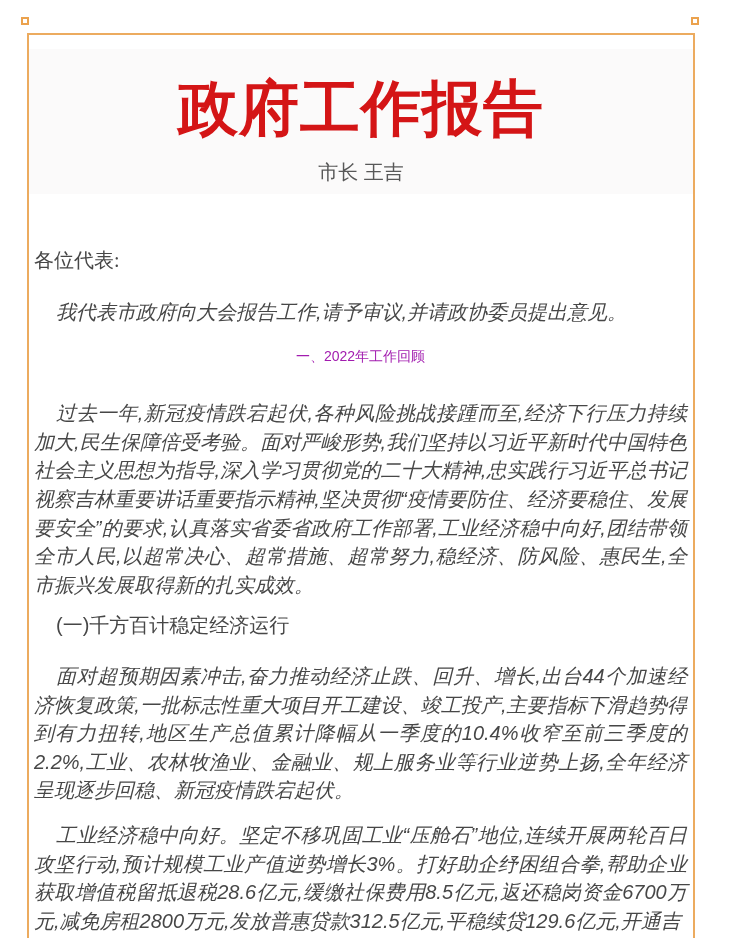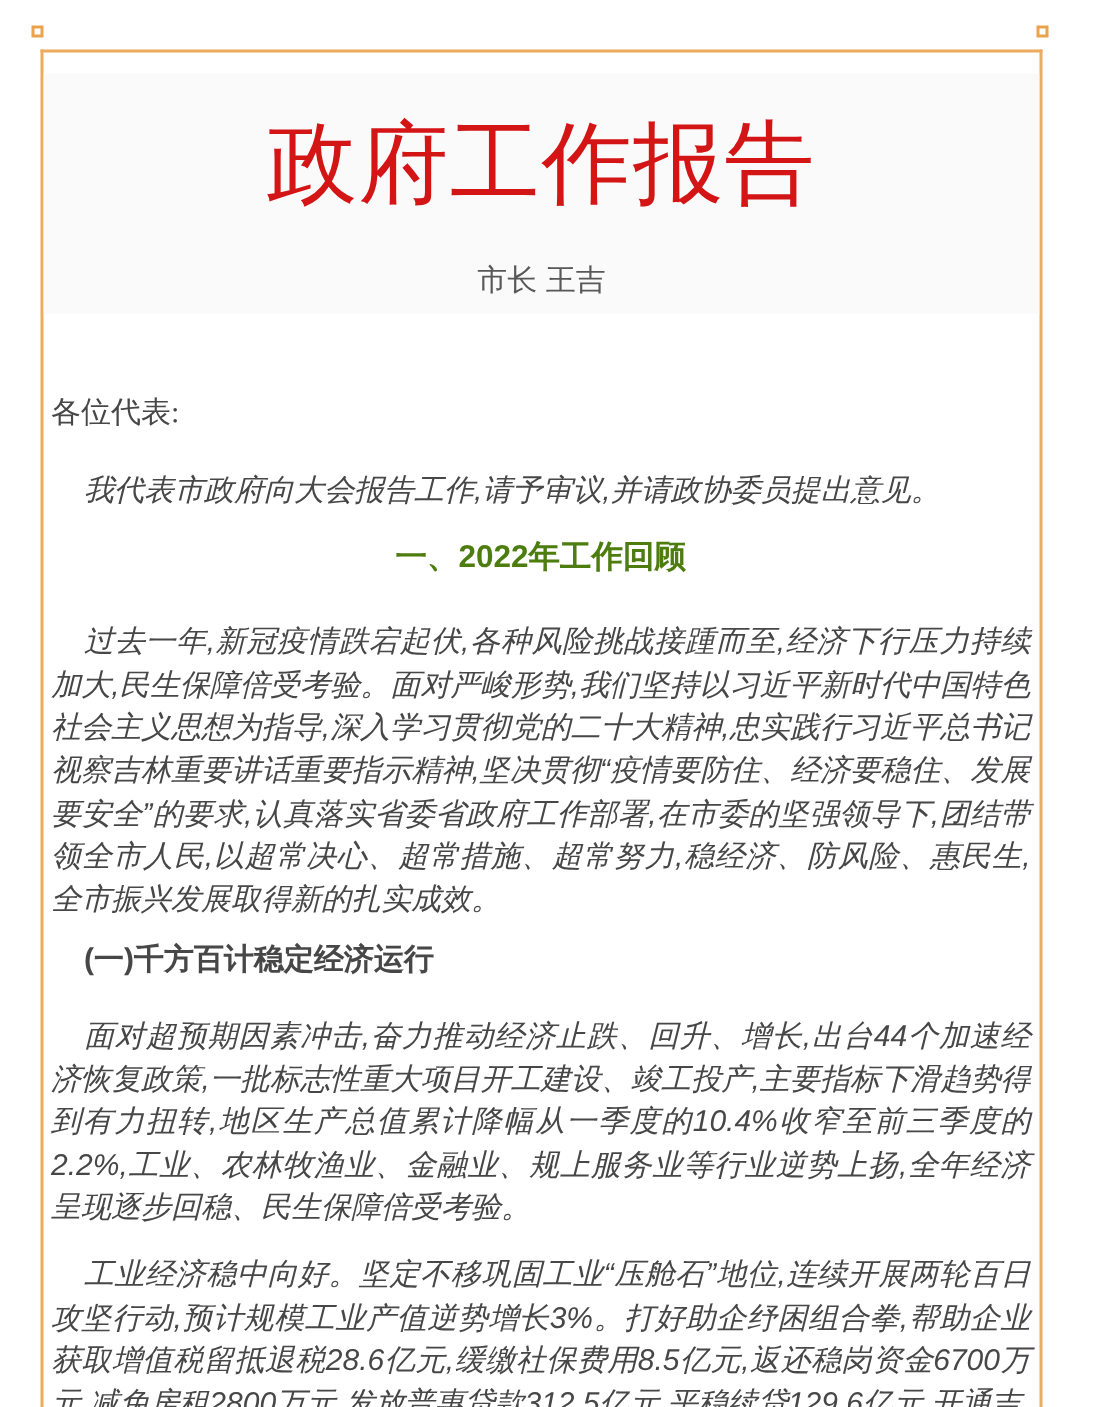--- a/index.html
+++ b/index.html
@@ -29,59 +29,59 @@
   }
   .doc-header {
     margin-top: 14px;
     background: #fbfafa;
     text-align: center;
     padding: 25px 6px 10px 6px;
   }
   .doc-title {
     font-size: 60px;
     line-height: 70px;
-    font-weight: normal;
+    font-weight: bold;
     color: #d41516;
     letter-spacing: 1px;
   }
   .doc-subtitle {
     margin-top: 13px;
     font-size: 20px;
     line-height: 23px;
     color: #585858;
   }
   .doc-speaker {
-    margin-top: 32px;
+    margin-top: 17px;
     font-size: 20px;
     line-height: 23px;
     color: #585858;
   }
   .doc-main {
     margin-top: 52px;
     padding: 0 6px 0 5px;
     color: #474747;
     font-size: 20px;
     line-height: 28.6px;
     text-align: justify;
   }
   .salutation { text-indent: 0; font-family: Liberation Serif, serif; }
   .para { text-indent: 22px; margin-top: 23px; font-style: italic; }
   .section-title {
     margin: 19px 0 31px 0;
     text-align: center;
-    font-size: 21px;
+    font-size: 14px;
     line-height: 23px;
-    font-weight: bold;
-    color: #4d7c0f;
+    font-weight: normal;
+    color: #a21caf;
     text-indent: 0;
   }
   .subsection-title {
     text-indent: 22px;
     margin-top: 12px;
-    font-weight: bold;
+    font-weight: normal;
     font-size: 20px;
     color: #474747;
   }
   .para.p2 { margin-top: 22px; }
   .para.p3 { margin-top: 16px; }
 </style>
 </head>
 <body>
 
 <div class="corner-square left"></div>
@@ -94,22 +94,22 @@
     <div class="doc-speaker">市长 王吉</div>
   </div>
 
   <div class="doc-main">
     <p class="salutation">各位代表:</p>
 
     <p class="para">我代表市政府向大会报告工作,请予审议,并请政协委员提出意见。</p>
 
     <h2 class="section-title">一、2022年工作回顾</h2>
 
-    <p class="para">过去一年,新冠疫情跌宕起伏,各种风险挑战接踵而至,经济下行压力持续加大,民生保障倍受考验。面对严峻形势,我们坚持以习近平新时代中国特色社会主义思想为指导,深入学习贯彻党的二十大精神,忠实践行习近平总书记视察吉林重要讲话重要指示精神,坚决贯彻“疫情要防住、经济要稳住、发展要安全”的要求,认真落实省委省政府工作部署,在市委的坚强领导下,团结带领全市人民,以超常决心、超常措施、超常努力,稳经济、防风险、惠民生,全市振兴发展取得新的扎实成效。</p>
+    <p class="para">过去一年,新冠疫情跌宕起伏,各种风险挑战接踵而至,经济下行压力持续加大,民生保障倍受考验。面对严峻形势,我们坚持以习近平新时代中国特色社会主义思想为指导,深入学习贯彻党的二十大精神,忠实践行习近平总书记视察吉林重要讲话重要指示精神,坚决贯彻“疫情要防住、经济要稳住、发展要安全”的要求,认真落实省委省政府工作部署,工业经济稳中向好,团结带领全市人民,以超常决心、超常措施、超常努力,稳经济、防风险、惠民生,全市振兴发展取得新的扎实成效。</p>
 
     <h3 class="subsection-title">(一)千方百计稳定经济运行</h3>
 
-    <p class="para p2">面对超预期因素冲击,奋力推动经济止跌、回升、增长,出台44个加速经济恢复政策,一批标志性重大项目开工建设、竣工投产,主要指标下滑趋势得到有力扭转,地区生产总值累计降幅从一季度的10.4%收窄至前三季度的2.2%,工业、农林牧渔业、金融业、规上服务业等行业逆势上扬,全年经济呈现逐步回稳、民生保障倍受考验。</p>
+    <p class="para p2">面对超预期因素冲击,奋力推动经济止跌、回升、增长,出台44个加速经济恢复政策,一批标志性重大项目开工建设、竣工投产,主要指标下滑趋势得到有力扭转,地区生产总值累计降幅从一季度的10.4%收窄至前三季度的2.2%,工业、农林牧渔业、金融业、规上服务业等行业逆势上扬,全年经济呈现逐步回稳、新冠疫情跌宕起伏。</p>
 
     <p class="para p3">工业经济稳中向好。坚定不移巩固工业“压舱石”地位,连续开展两轮百日攻坚行动,预计规模工业产值逆势增长3%。打好助企纾困组合拳,帮助企业获取增值税留抵退税28.6亿元,缓缴社保费用8.5亿元,返还稳岗资金6700万元,减免房租2800万元,发放普惠贷款312.5亿元,平稳续贷129.6亿元,开通吉</p>
   </div>
 
 </div>
 
 </body></html>

